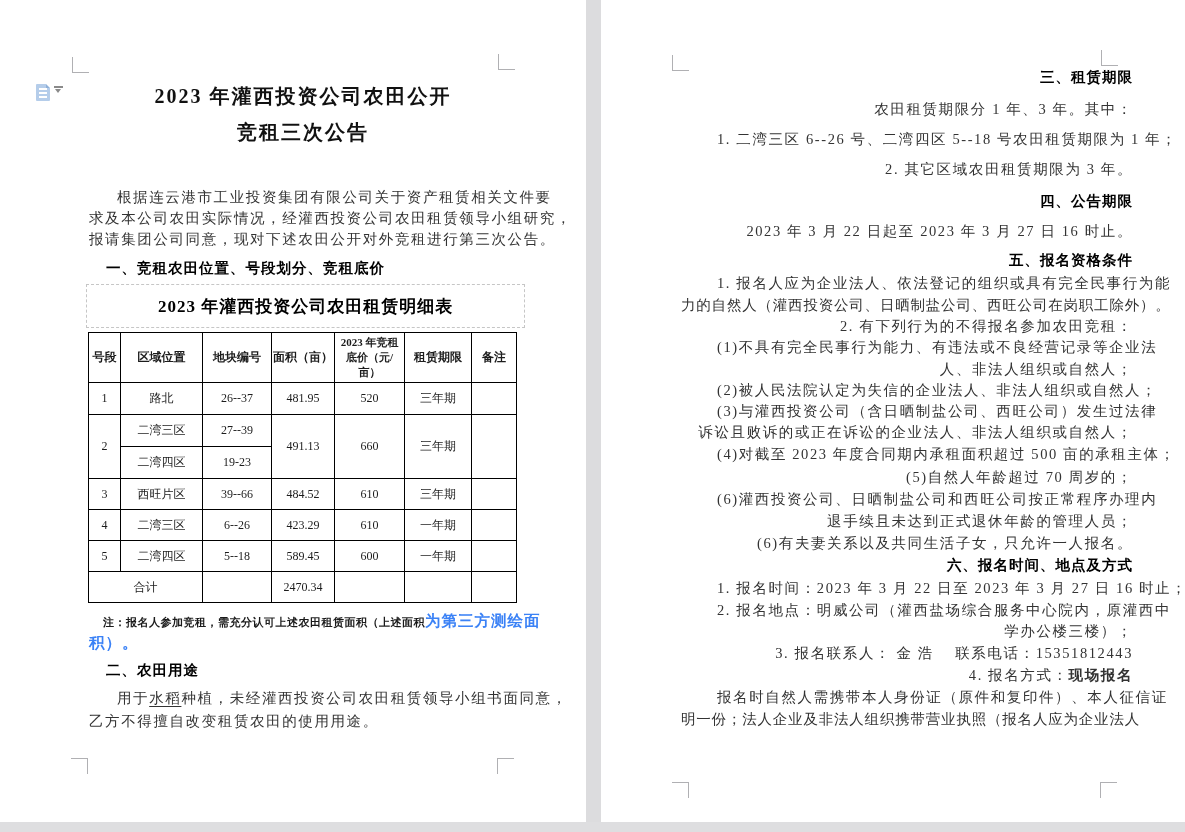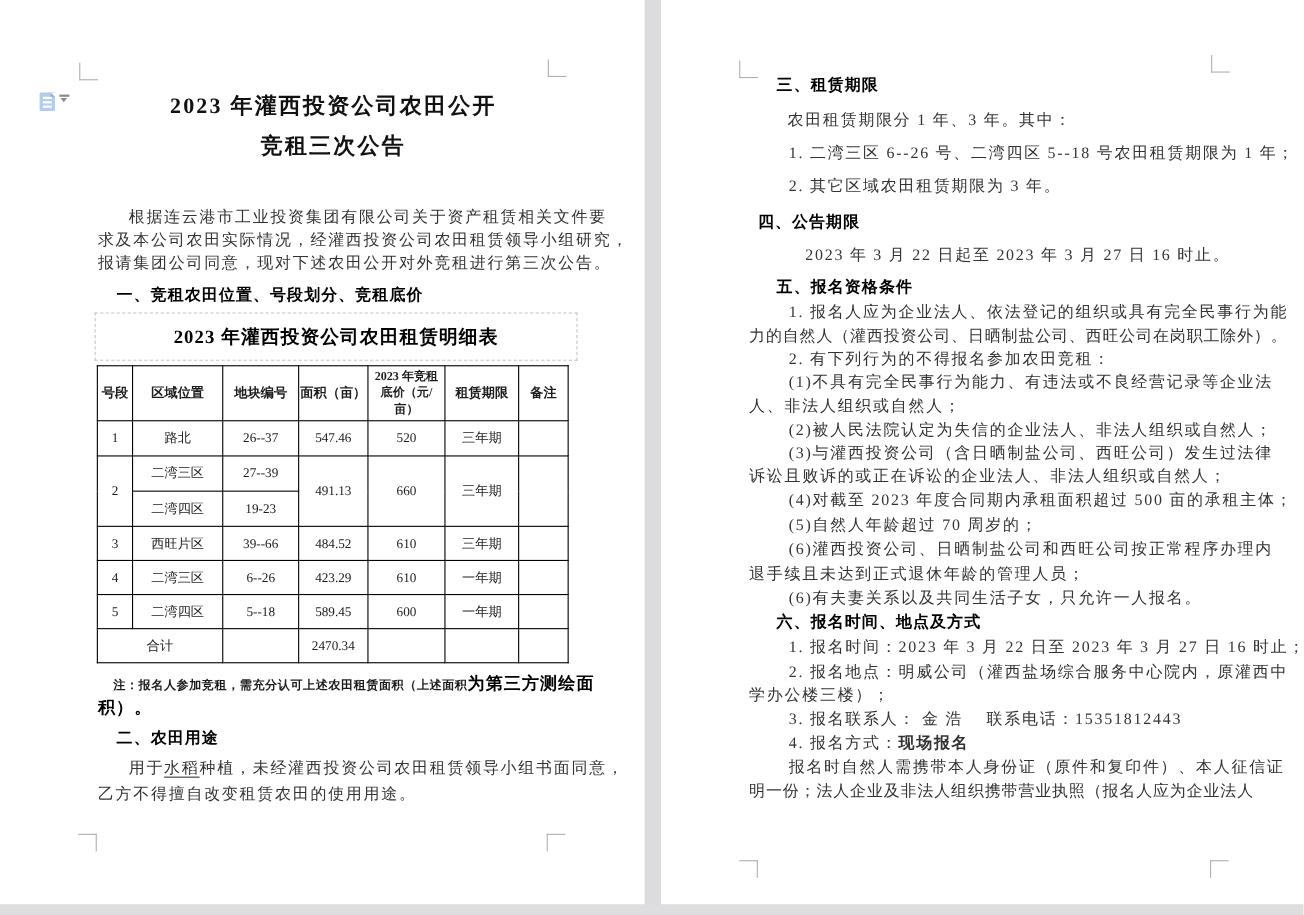--- a/index.html
+++ b/index.html
@@ -23,35 +23,35 @@
     border-width:0 4px 4px 0; border-color:transparent #ffffff #8fb0d8 transparent; }
   .caret { position:absolute; left:54px; top:86px; width:9px; height:7px; }
   .caret:before { content:""; position:absolute; left:0; top:0; width:9px; height:1.5px; background:#8a8a8a; }
   .caret:after { content:""; position:absolute; left:1px; top:3px; border-left:3.5px solid transparent;
     border-right:3.5px solid transparent; border-top:4px solid #8a8a8a; }
   
   .t-title { position:absolute; left:89px; width:428px; text-align:center; font-weight:bold;
     color:#111; font-size:20px; letter-spacing:2px; white-space:nowrap; }
   .body-ln { position:absolute; color:#333; font-size:14.5px; letter-spacing:1.6px; white-space:nowrap; }
   .p1 { left:89px; width:430px; }
-  .p2 { left:681px; width:452px; }
+  .p2 { left:681px; width:452px;text-align:right; }
   .hd { font-weight:bold; color:#000; letter-spacing:1px; }
   .u { text-decoration:underline; text-underline-offset:3px; }
   .b { font-weight:bold;margin-top:48px; }
   
   .ttl-box { position:absolute; left:86px; top:284px; width:439px; height:44px;
     border:1px dashed #c6c6c6; display:flex; align-items:center; justify-content:center; }
   .ttl-box span { font-weight:bold; font-size:17px; color:#000; letter-spacing:1px; }
   
   table.grid { position:absolute; left:88px; top:332px; border-collapse:collapse; table-layout:fixed; }
   table.grid td, table.grid th { border:1px solid #000; text-align:center; vertical-align:middle;
     font-size:12px; color:#1c1c1c; font-weight:normal; padding:0 1px; line-height:1.35; }
   table.grid th { font-weight:bold; }
   .note-sm { font-size:11px; font-weight:bold; color:#1a1a1a; letter-spacing:0.5px; }
-  .note-lg { font-size:15.5px; font-weight:bold; color:#000000; letter-spacing:1px; }
+  .note-lg { font-size:15.5px; font-weight:bold; color:#3b82f6; letter-spacing:1px; }
 </style>
 </head>
 <body>
 
 <div class="page-gap"></div>
 <div class="bottom-strip"></div>
 
 <div class="float-icon"></div>
 <div class="caret"></div>
 
@@ -95,21 +95,21 @@
     <th>地块编号</th>
     <th>面积（亩）</th>
     <th style="font-size:11px">2023 年竞租底价（元/亩）</th>
     <th>租赁期限</th>
     <th>备注</th>
   </tr>
   <tr style="height:32px">
     <td>1</td>
     <td>路北</td>
     <td>26--37</td>
-    <td>547.46</td>
+    <td>481.95</td>
     <td>520</td>
     <td>三年期</td>
     <td></td>
   </tr>
   <tr style="height:32px">
     <td rowspan="2">2</td>
     <td>二湾三区</td>
     <td>27--39</td>
     <td rowspan="2">491.13</td>
     <td rowspan="2">660</td>

